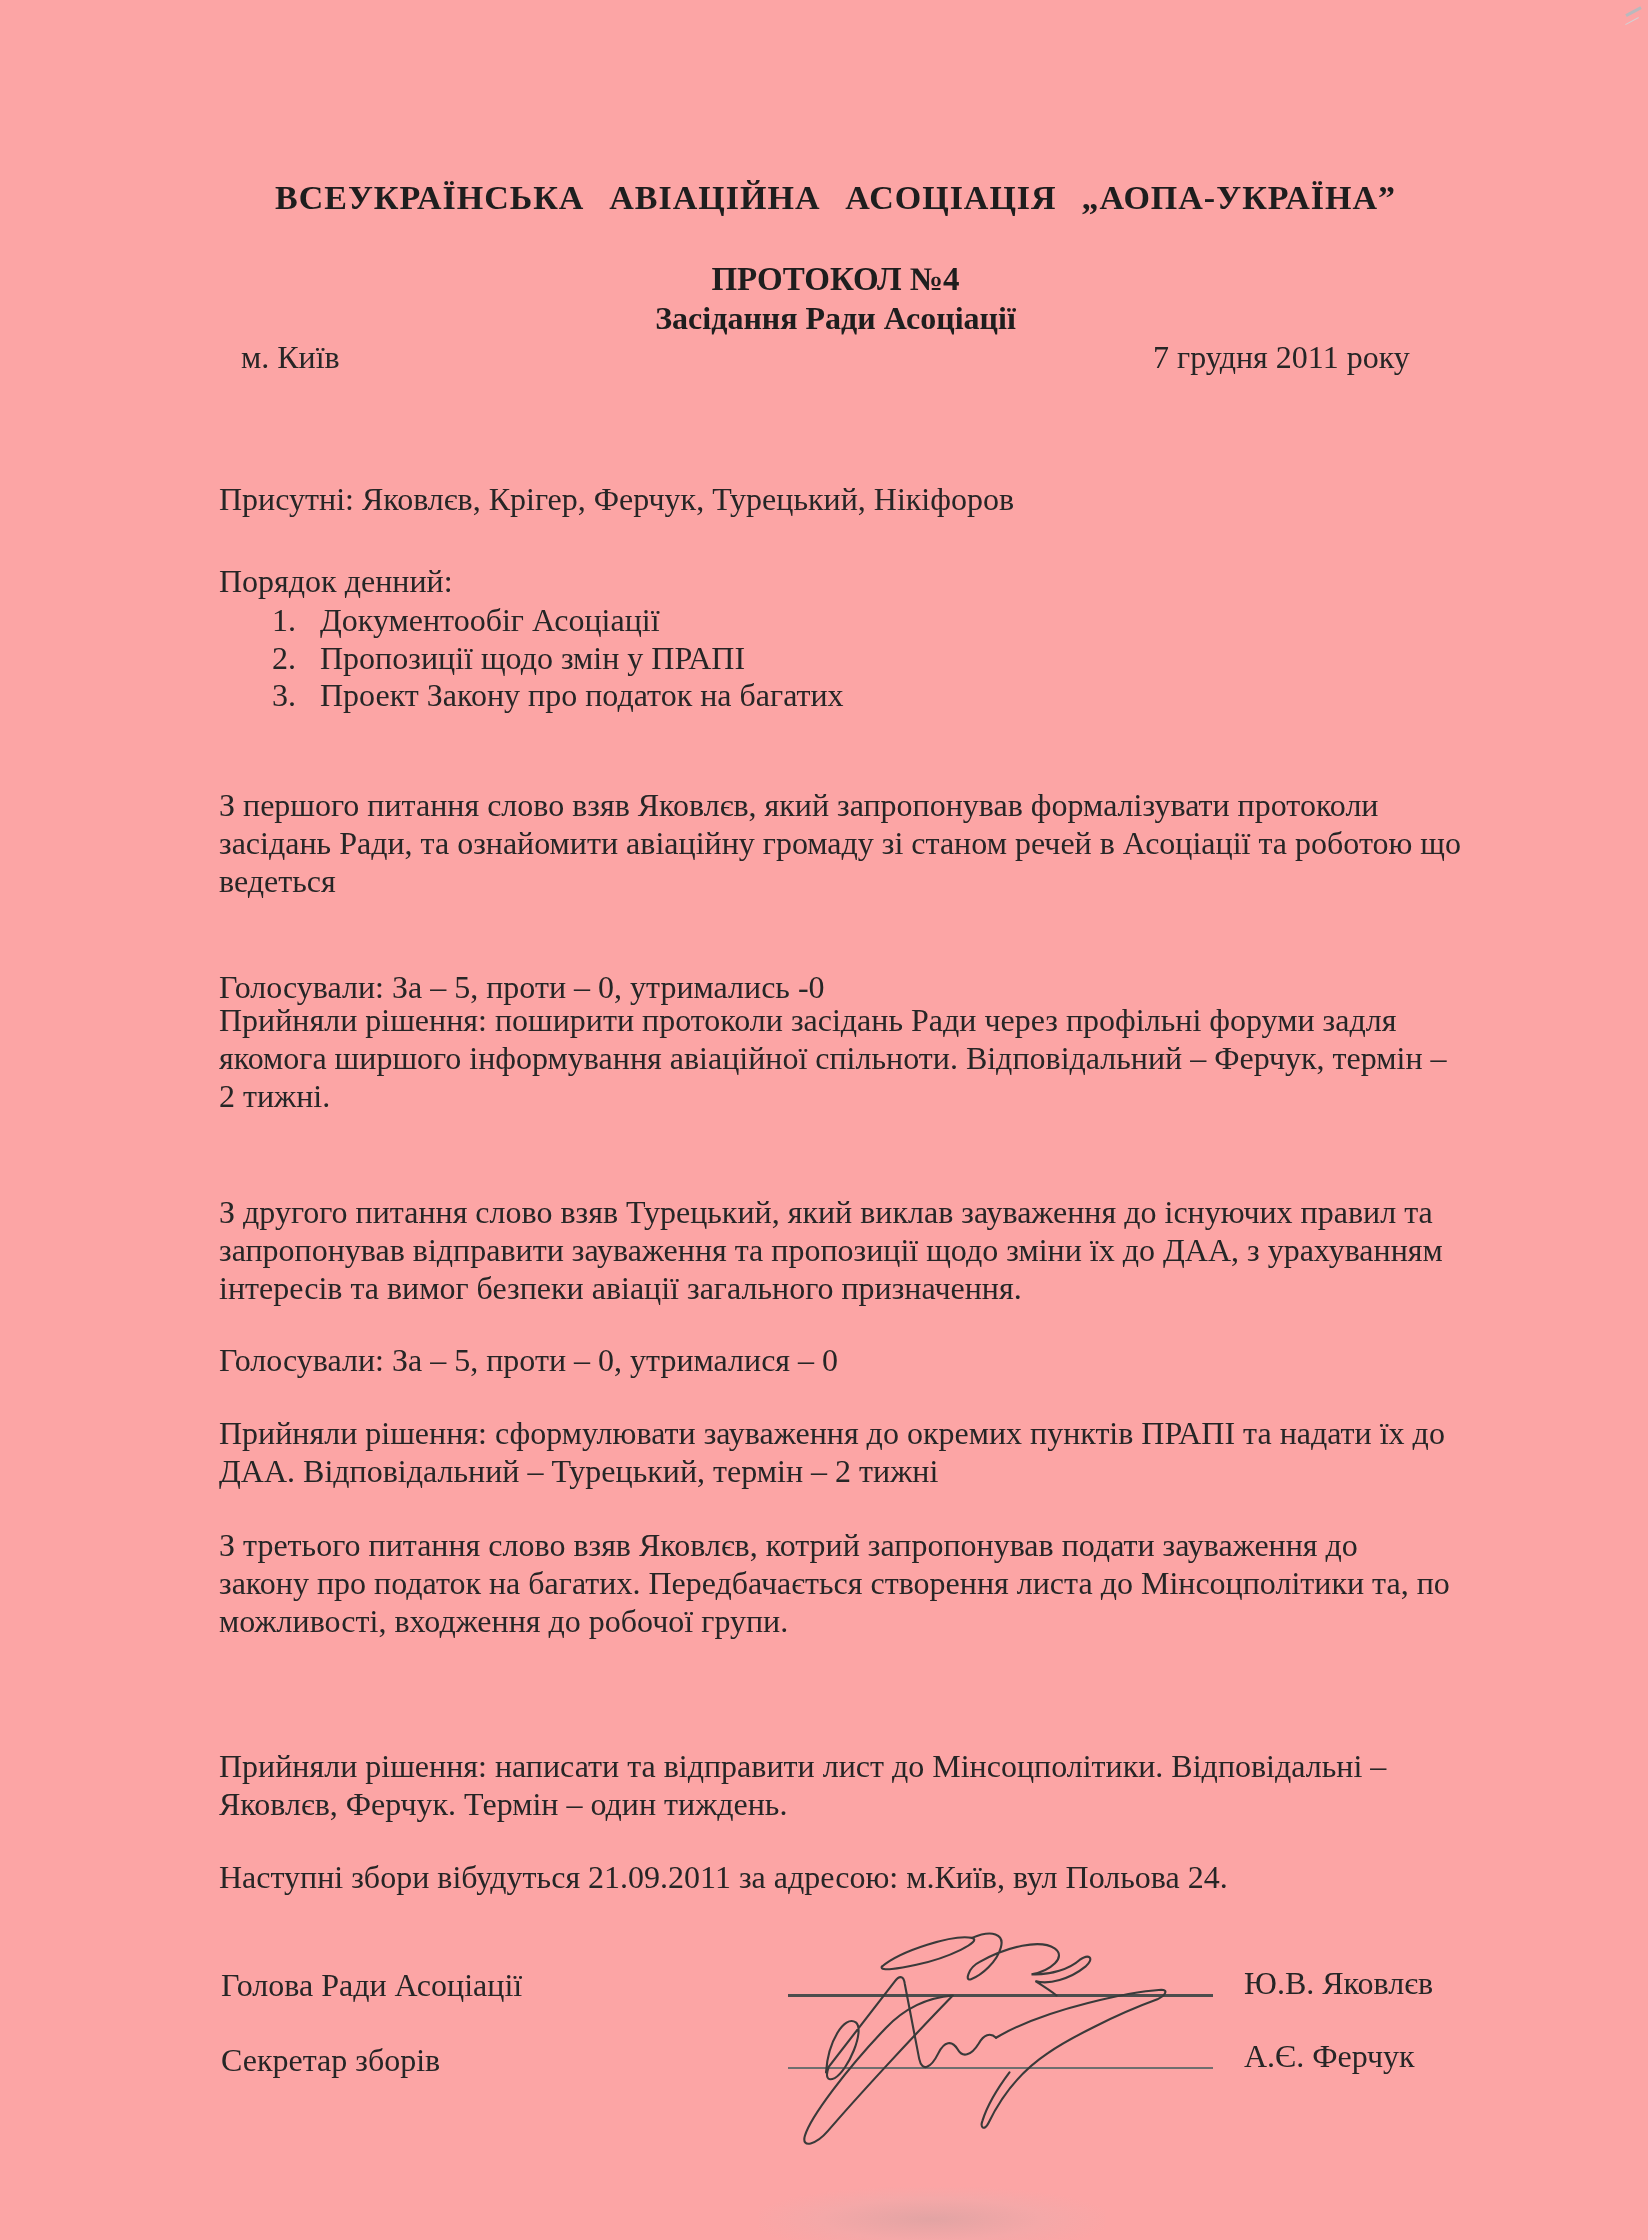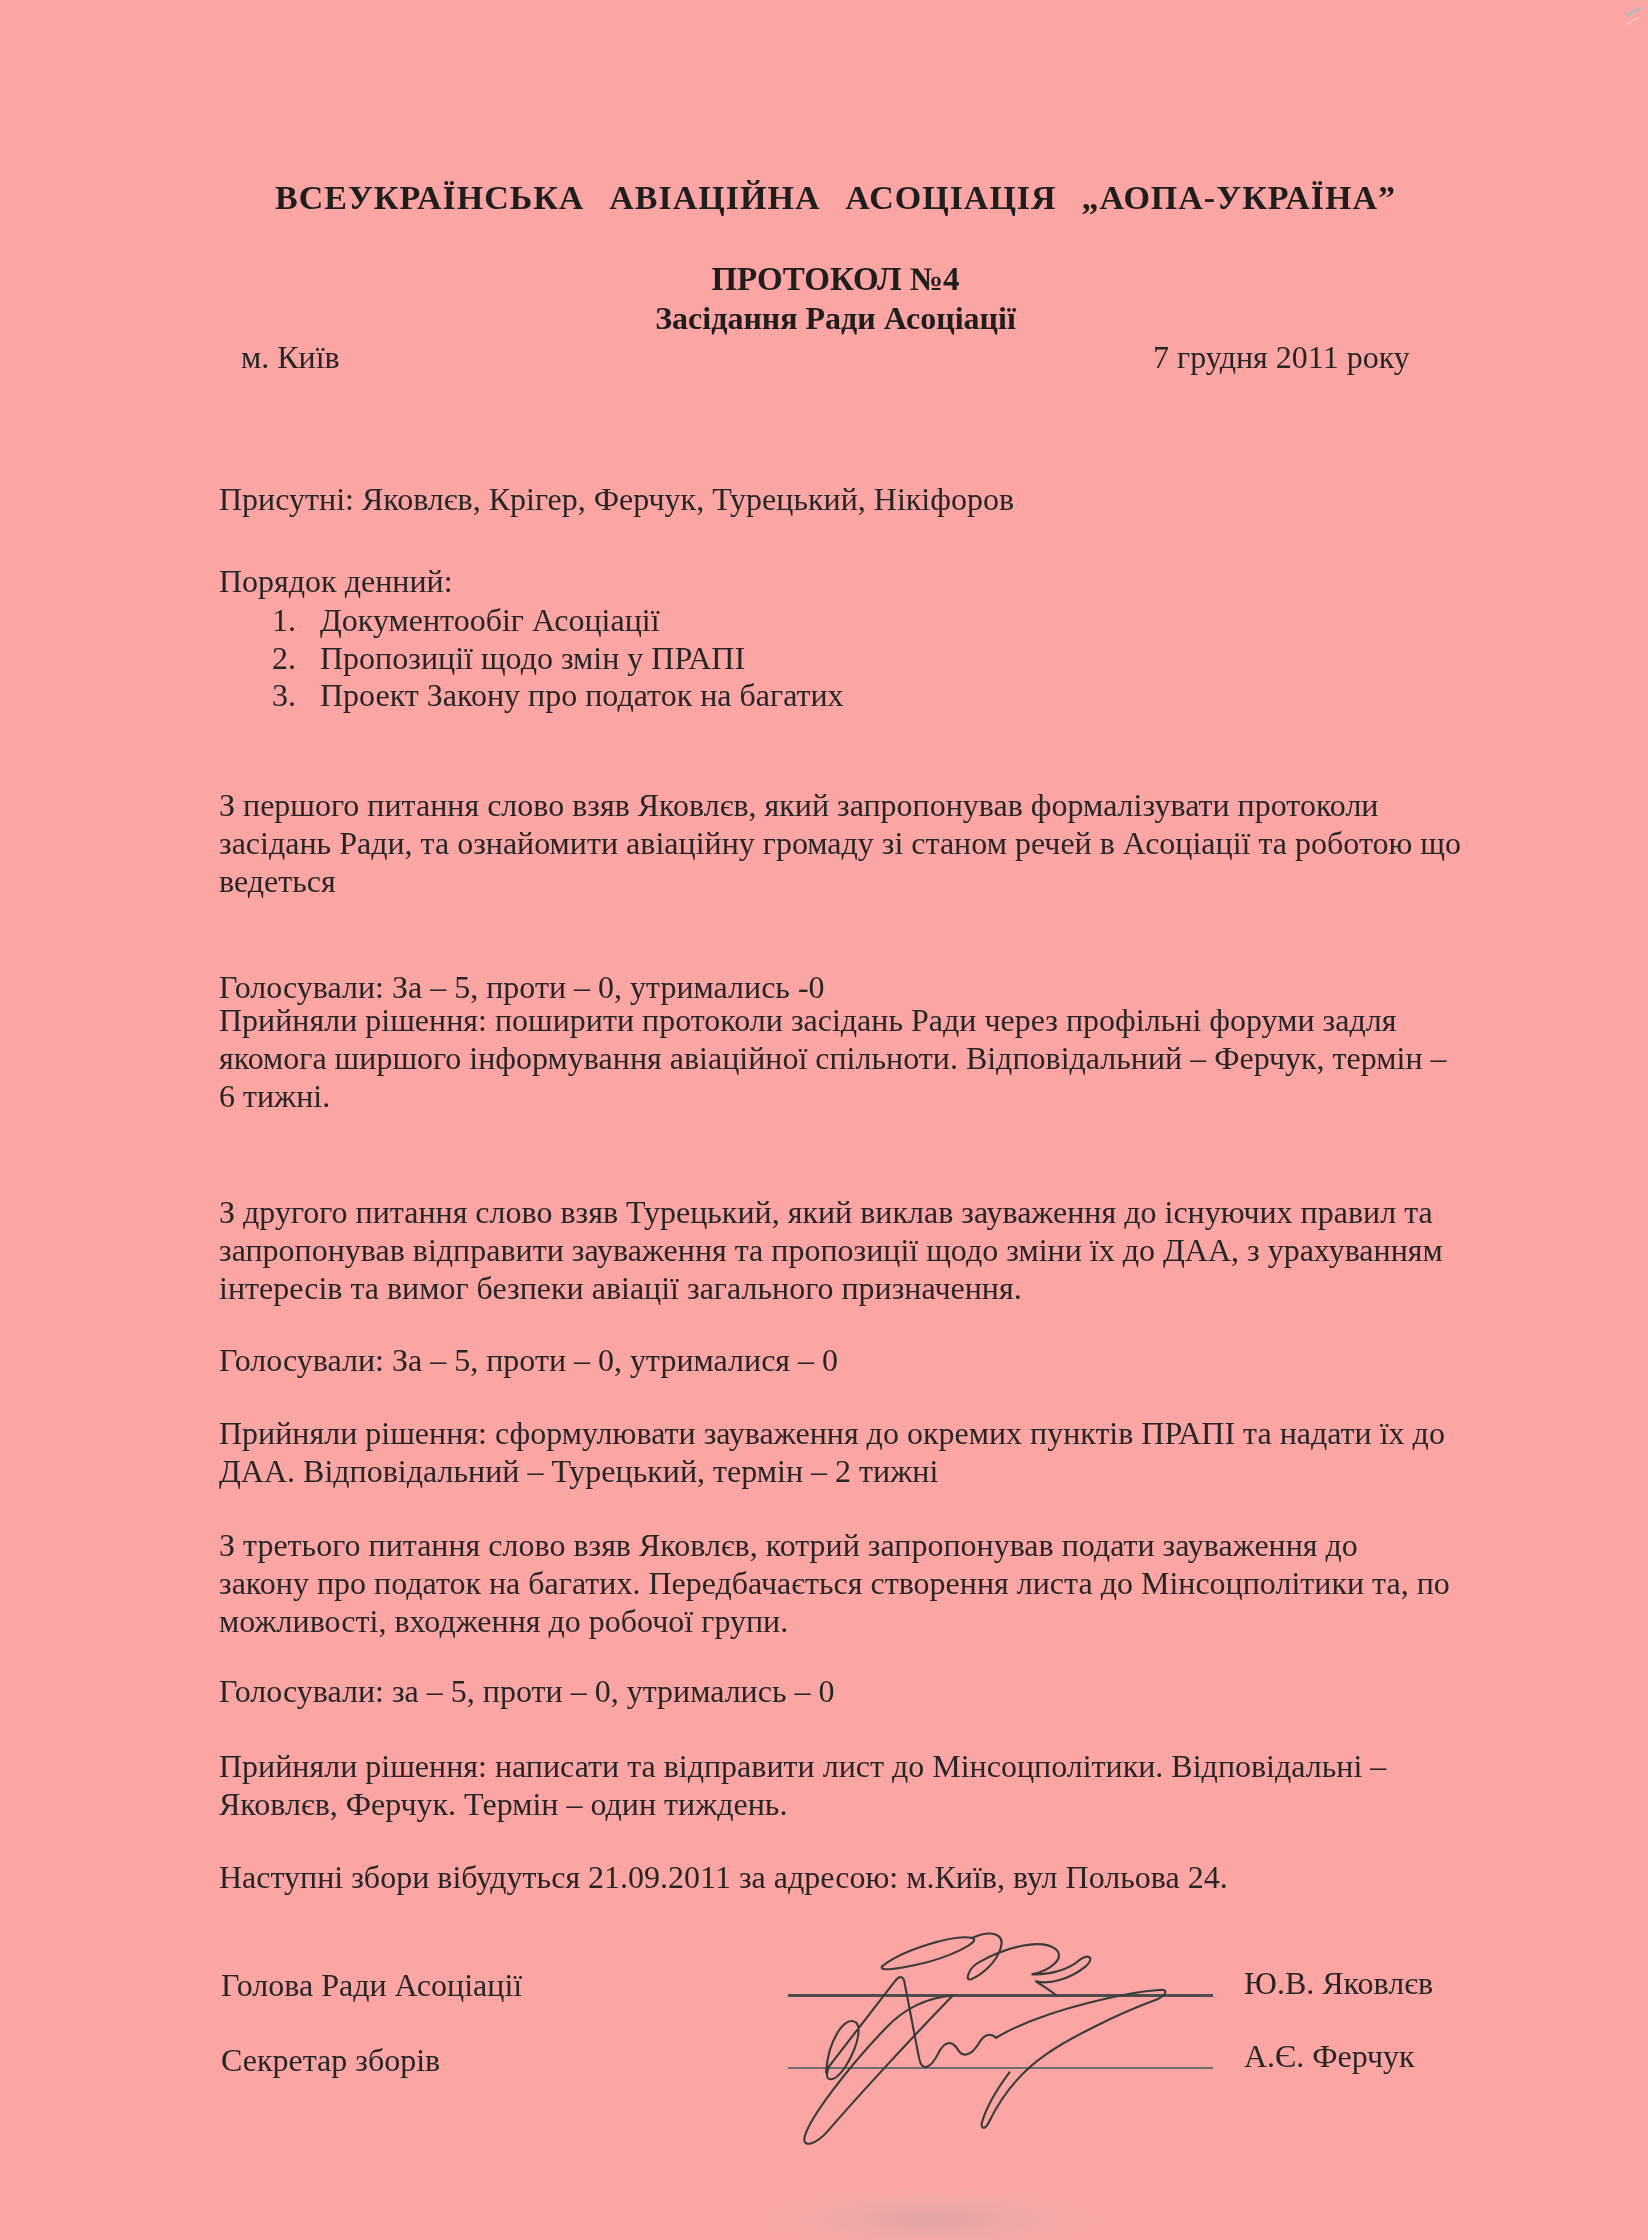--- a/index.html
+++ b/index.html
@@ -73,33 +73,32 @@
   <div class="abs agenda-item" style="left:272px; top:677px;">
     <span class="agenda-num">3.</span><span>Проект Закону про податок на багатих</span>
   </div>
 
   <div class="abs body-text" style="left:219px; top:786px; width:1412px;">З першого питання слово взяв Яковлєв, який запропонував формалізувати протоколи
 засідань Ради, та ознайомити авіаційну громаду зі станом речей в Асоціації та роботою що
 ведеться</div>
   <div class="abs one-line" style="left:219px; top:968px;">Голосували: За – 5, проти – 0, утримались -0</div>
   <div class="abs body-text" style="left:219px; top:1001px; width:1412px;">Прийняли рішення: поширити протоколи засідань Ради через профільні форуми задля
 якомога ширшого інформування авіаційної спільноти. Відповідальний – Ферчук, термін –
-6 тижні.</div>
+2 тижні.</div>
 
   <div class="abs body-text" style="left:219px; top:1193px; width:1412px;">З другого питання слово взяв Турецький, який виклав зауваження до існуючих правил та
 запропонував відправити зауваження та пропозиції щодо зміни їх до ДАА, з урахуванням
 інтересів та вимог безпеки авіації загального призначення.</div>
   <div class="abs one-line" style="left:219px; top:1341px;">Голосували: За – 5, проти – 0, утрималися – 0</div>
   <div class="abs body-text" style="left:219px; top:1414px; width:1412px;">Прийняли рішення: сформулювати зауваження до окремих пунктів ПРАПІ та надати їх до
 ДАА. Відповідальний – Турецький, термін – 2 тижні</div>
 
   <div class="abs body-text" style="left:219px; top:1526px; width:1412px;">З третього питання слово взяв Яковлєв, котрий запропонував подати зауваження до
 закону про податок на багатих. Передбачається створення листа до Мінсоцполітики та, по
 можливості, входження до робочої групи.</div>
-  <div class="abs one-line" style="left:219px; top:1672px;">Голосували: за – 5, проти – 0, утримались – 0</div>
   <div class="abs body-text" style="left:219px; top:1747px; width:1412px;">Прийняли рішення: написати та відправити лист до Мінсоцполітики. Відповідальні –
 Яковлєв, Ферчук. Термін – один тиждень.</div>
 
   <div class="abs one-line" style="left:219px; top:1858px;">Наступні збори вібудуться 21.09.2011 за адресою: м.Київ, вул Польова 24.</div>
 
   <div class="abs one-line" style="left:221px; top:1966px;">Голова Ради Асоціації</div>
   <div class="abs one-line" style="left:1244px; top:1964px;">Ю.В. Яковлєв</div>
   <div class="abs sig-line" style="left:788px; top:1994px; width:425px; height:2.9px;"></div>
 
   <div class="abs one-line" style="left:221px; top:2041px;">Секретар зборів</div>

